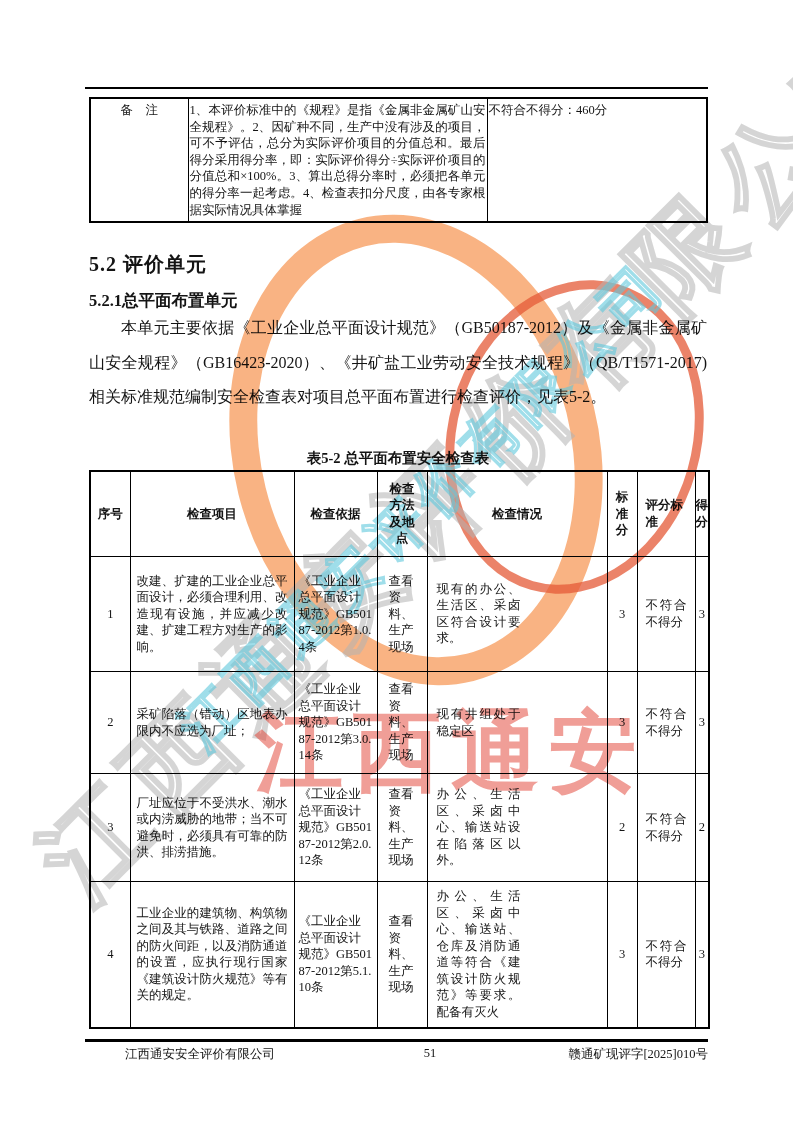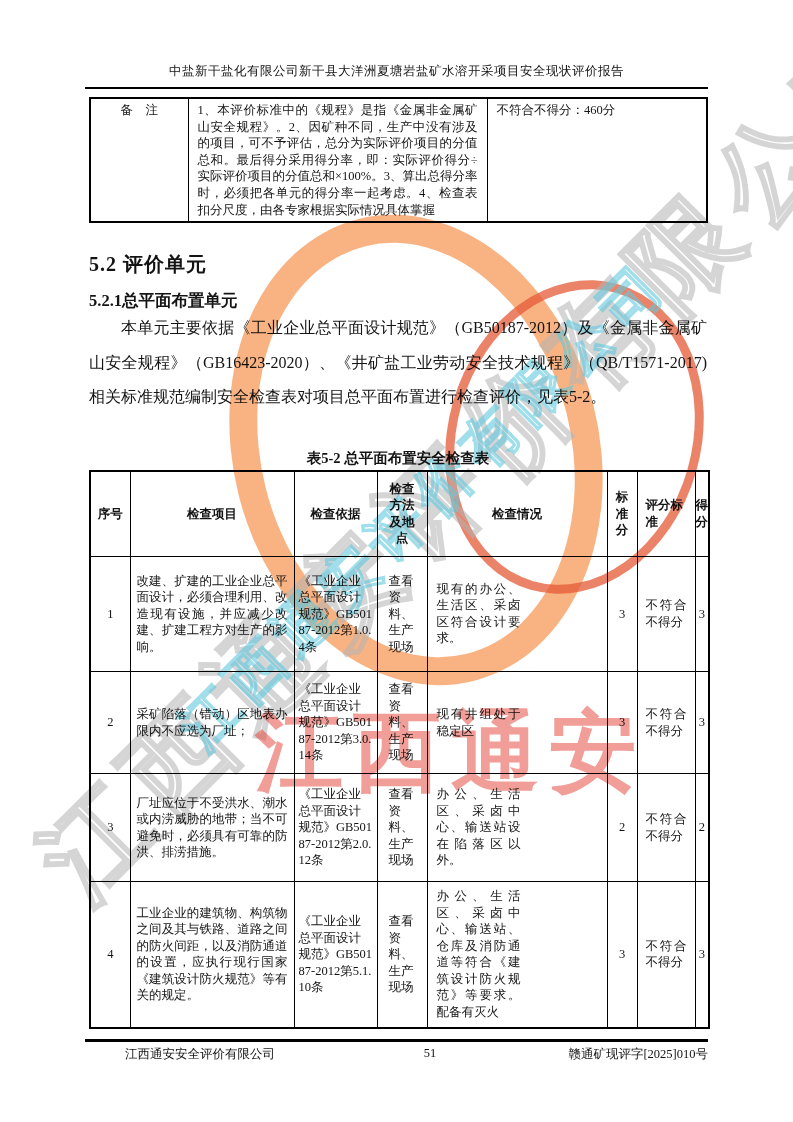--- a/index.html
+++ b/index.html
@@ -6,21 +6,21 @@
   .page {
     position:relative; width:793px; height:1122px; background:#ffffff;
     font-family:"Liberation Serif", serif; color:#141414; overflow:hidden;
   }
   
   .header-title { position:absolute; top:63px; left:85px; width:623px; text-align:center; font-size:12.5px; letter-spacing:0.5px; }
   .header-rule  { position:absolute; top:87px; left:85px; width:623px; height:2px; background:#000; }
 
   
   .note-table { position:absolute; top:97px; left:89px; width:617px; border-collapse:collapse; table-layout:fixed; border:2px solid #000; font-size:12.5px; line-height:16.6px; }
-  .note-table td { border:1px solid #000; vertical-align:top; padding:3px 9px; }
+  .note-table td { border:1px solid #000; vertical-align:top; padding:3px 1px; }
   .nt-label { text-align:center; padding-top:5px; }
   .nt-note  { text-align:justify; }
   .nt-total { padding-top:5px; }
 
   
   .h2   { position:absolute; top:251px; left:89px; font-size:20px; font-weight:bold; letter-spacing:1px; }
   .h3   { position:absolute; top:290px; left:89px; font-size:16.5px; font-weight:bold; }
   .para { position:absolute; top:311px; left:89px; width:618px; font-size:16px; line-height:34.5px; text-indent:32px; text-align:justify; }
   .caption { position:absolute; top:449px; left:89px; width:618px; text-align:center; font-weight:bold; font-size:14.5px; }
 
@@ -57,21 +57,20 @@
   .wm-ring-red { position:absolute; left:448px; top:278px; width:235px; height:300px; border:9px solid rgba(228,90,55,0.75); border-radius:50%; transform:rotate(16deg); }
   .wm-gray { position:absolute; left:60px; top:810px; font-size:105px; font-weight:bold; letter-spacing:14px; white-space:nowrap; color:transparent; -webkit-text-stroke:2.5px rgba(178,178,178,0.55); transform:rotate(-45deg); transform-origin:0 50%; }
   .wm-cyan { position:absolute; left:190px; top:700px; font-size:58px; font-weight:bold; letter-spacing:8px; white-space:nowrap; color:transparent; -webkit-text-stroke:1.5px rgba(95,200,220,0.6); transform:rotate(-45deg); transform-origin:0 50%; }
   .wm-red-text { position:absolute; left:255px; top:693px; font-size:88px; font-weight:bold; letter-spacing:10px; white-space:nowrap; color:rgba(225,62,48,0.5); }
 </style>
 </head>
 <body>
 
 <div class="page">
 
-  <div class="header-title">中盐新干盐化有限公司新干县大洋洲夏塘岩盐矿水溶开采项目安全现状评价报告</div>
   <div class="header-rule"></div>
 
   <table class="note-table">
     <colgroup>
       <col style="width:98px">
         <col style="width:299px">
         <col style="width:220px">
     </colgroup>
     <tbody>
         <tr>

